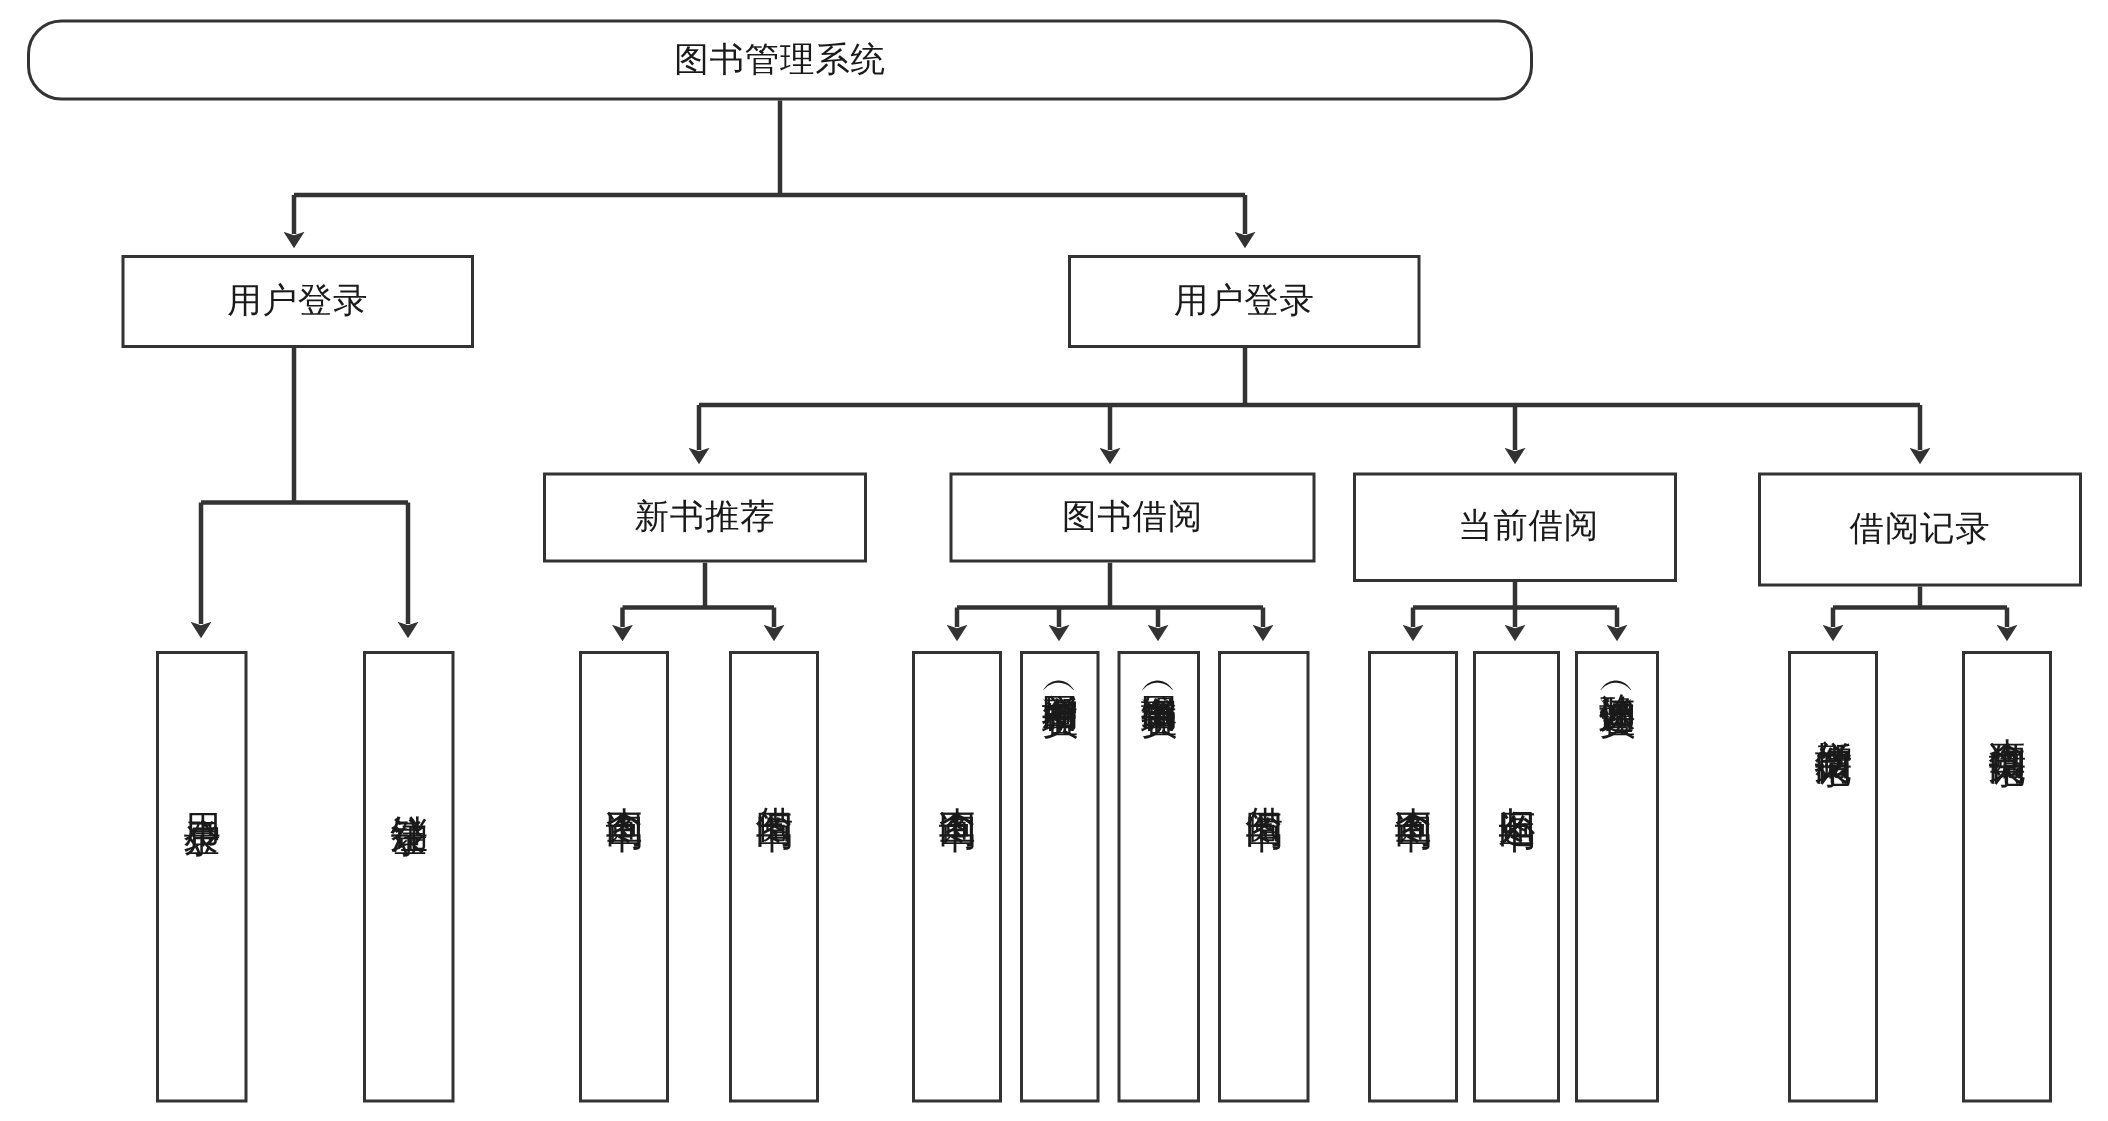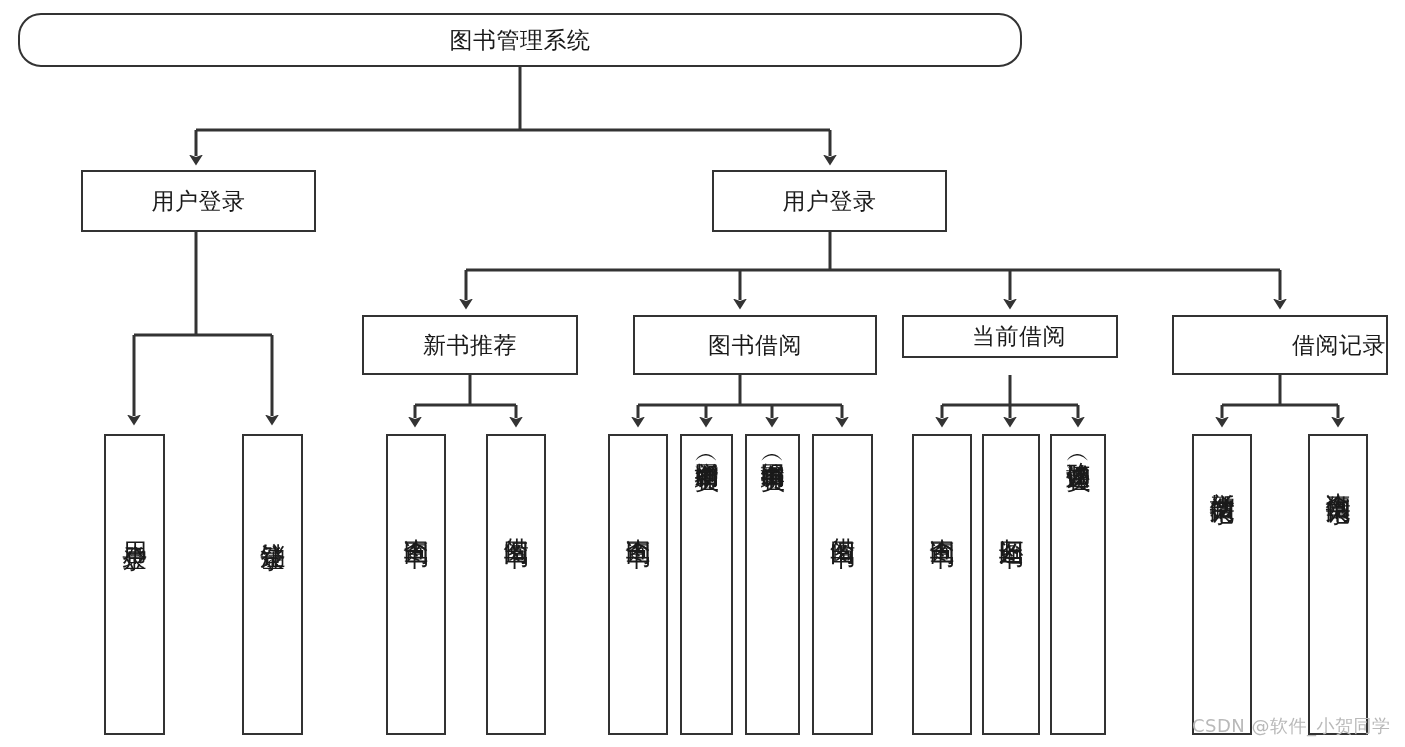--- a/index.html
+++ b/index.html
@@ -135,24 +135,24 @@
   <div class="node node-h" style="left:712px; top:170px; width:235px; height:62px;">
     <span>用户登录</span>
   </div>
 
   <div class="node node-h" style="left:362px; top:315px; width:216px; height:60px;">
     <span>新书推荐</span>
   </div>
   <div class="node node-h" style="left:633px; top:315px; width:244px; height:60px;">
     <span>图书借阅</span>
   </div>
-  <div class="node node-h" style="left:902px; top:315px; width:216px; height:43px;padding-left:18px;">
+  <div class="node node-h" style="left:902px; top:315px; width:216px; height:73px;padding-left:18px;">
     <span>当前借阅</span>
   </div>
-  <div class="node node-h" style="left:1172px; top:315px; width:216px; height:60px;justify-content:flex-end;">
+  <div class="node node-h" style="left:1172px; top:315px; width:216px; height:76px;">
     <span>借阅记录</span>
   </div>
 
   <div class="node node-v" style="left:104px; top:434px; width:61px; height:301px; padding-top:86px;">
     <span class="vtext">用户登录</span>
   </div>
   <div class="node node-v" style="left:242px; top:434px; width:61px; height:301px; padding-top:86px;">
     <span class="vtext">注销登录</span>
   </div>
 
@@ -186,15 +186,14 @@
     <span class="vtext vtext-tall">确认归还（管理员）</span>
   </div>
 
   <div class="node node-v" style="left:1192px; top:434px; width:60px; height:301px; padding-top:36px;">
     <span class="vtext">新增借阅记录</span>
   </div>
   <div class="node node-v" style="left:1308px; top:434px; width:60px; height:301px; padding-top:36px;">
     <span class="vtext">查询借阅记录</span>
   </div>
 
-  <div class="watermark" style="left:1192px; top:714px;">CSDN @软件_小贺同学</div>
 
 </div>
 
 </body></html>

